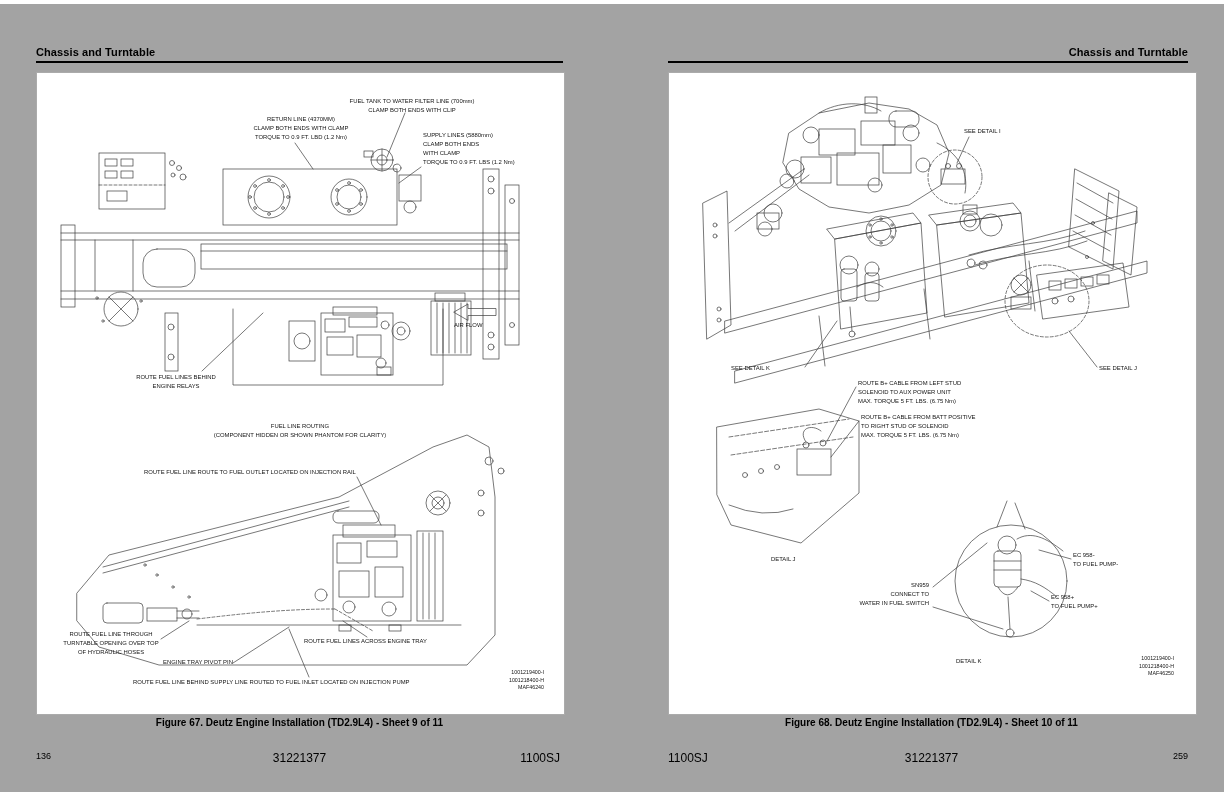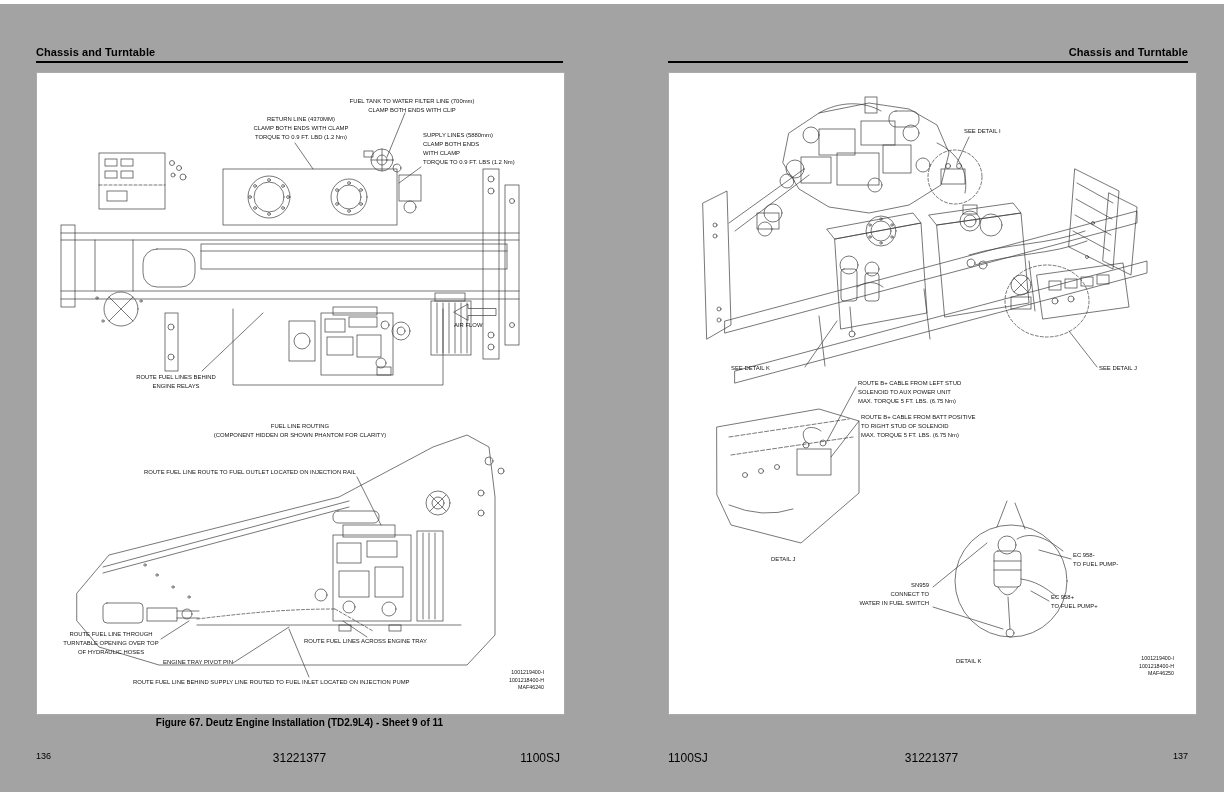--- a/index.html
+++ b/index.html
@@ -409,16 +409,17 @@
     <div class="co" style="left:404px;top:478px;">EC 958-
 TO FUEL PUMP-</div>
     <div class="co" style="left:382px;top:520px;">EC 958+
 TO FUEL PUMP+</div>
     <div class="co" style="left:287px;top:584px;">DETAIL K</div>
     <div class="pn" style="right:22px;top:582px;width:70px;">1001219400-I
 1001218400-H
 MAF46250</div>
   </div>
 
+  <div class="caption">Figure 68. Deutz Engine Installation (TD2.9L4) - Sheet 10 of 11</div>
   <div class="footer f-left">1100SJ</div>
   <div class="footer f-mid">31221377</div>
-  <div class="footer f-right fnum">137</div>
+  <div class="footer f-right fnum">259</div>
 </div>
 
 </body></html>

